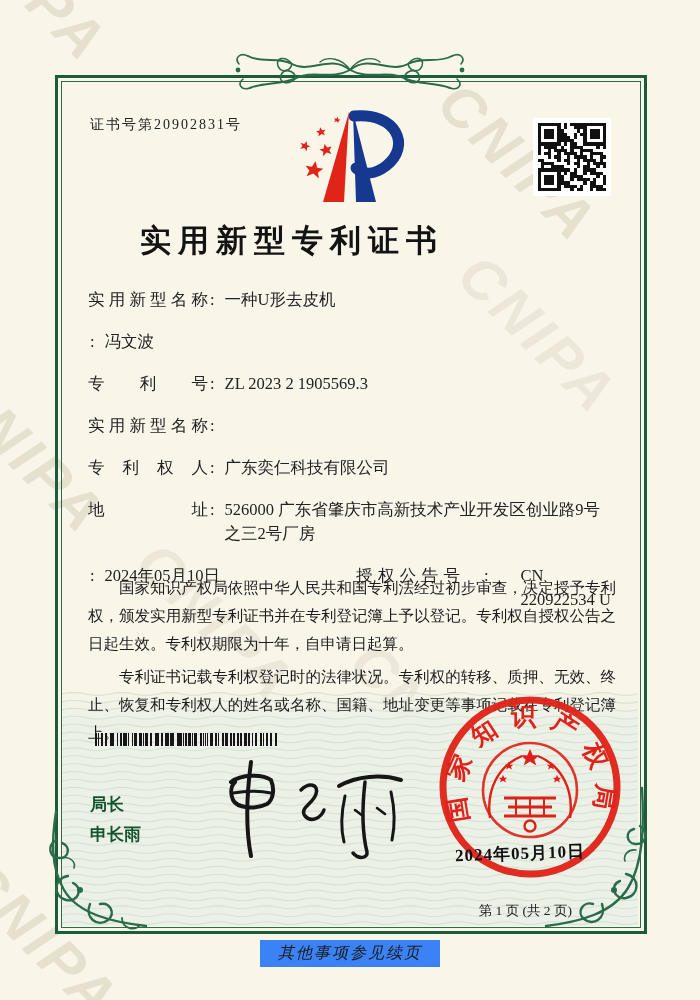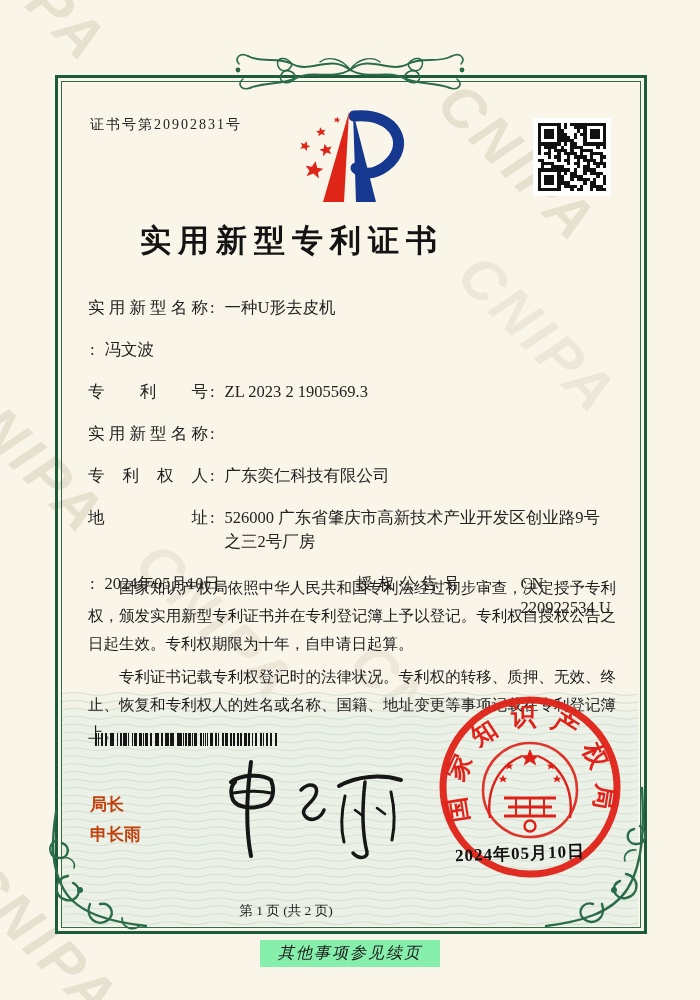--- a/index.html
+++ b/index.html
@@ -41,52 +41,52 @@
   .orn-bl{left:42px;top:810px;}
   .orn-br{left:540px;top:782px;transform:scaleX(-1);}
   
   .cert-no{position:absolute;left:90px;top:116px;font-size:14px;letter-spacing:2px;z-index:5;}
   .logo{position:absolute;left:292px;top:108px;z-index:5;}
   .qr{position:absolute;left:533px;top:118px;width:78px;height:78px;background:#fff;z-index:5;padding:5px;box-sizing:border-box;}
   .title{
     position:absolute;left:0;top:220px;width:584px;text-align:center;
     font-size:31px;font-weight:bold;letter-spacing:7px;color:#131313;z-index:5;
   }
-  .content{position:absolute;left:88px;top:296px;width:528px;z-index:5;}
+  .content{position:absolute;left:88px;top:288px;width:528px;z-index:5;}
   .row{display:flex;margin-bottom:18px;font-size:16.5px;line-height:24px;}
   .lab{width:120px;flex:none;text-align:justify;text-align-last:justify;}
   .colon{flex:none;margin:0 10px 0 2px;}
   .val{flex:1;}
   .g1{display:flex;width:268px;flex:none;}
   .g1 .val{flex:1;}
   .g2{display:flex;flex:1;gap:22px;}
   .g2 .lab{width:104px;}
   .paras{position:absolute;left:88px;top:574px;width:528px;z-index:5;
     font-size:15.5px;line-height:1.82;text-align:justify;color:#1c1c1c;}
   .paras p{margin:0 0 4px 0;text-indent:2em;}
   .barcode{
     position:absolute;left:95px;top:733px;width:182px;height:13px;z-index:5;
     background-image:
       repeating-linear-gradient(90deg,#161616 0 2px,transparent 2px 3px,#161616 3px 4px,transparent 4px 7px,#161616 7px 8px,transparent 8px 10px,#161616 10px 12px,transparent 12px 15px),
       repeating-linear-gradient(90deg,#161616 0 1px,transparent 1px 6px,#161616 6px 8px,transparent 8px 11px);
   }
   .officer{position:absolute;left:90px;top:790px;z-index:5;
-    font-family:"Liberation Sans","DejaVu Sans",sans-serif;font-size:17px;font-weight:bold;color:#c2410c;line-height:30px;}
+    font-family:"Liberation Sans","DejaVu Sans",sans-serif;font-size:17px;font-weight:bold;color:#14532d;line-height:30px;}
   .sig{position:absolute;left:205px;top:748px;z-index:6;}
   .seal{position:absolute;left:424px;top:686px;z-index:6;}
   .seal-date{
     position:absolute;left:455px;top:842px;z-index:7;
     font-size:17px;font-weight:bold;color:#101010;letter-spacing:1px;
     transform:rotate(-2deg);
     font-family:"Liberation Serif","DejaVu Serif",serif;
   }
-  .page-info{position:absolute;left:0;top:902px;width:572px;text-align:center;font-size:13.5px;color:#222;z-index:5;}
+  .page-info{position:absolute;left:0;top:902px;width:572px;text-align:right;font-size:13.5px;color:#222;z-index:5;}
   .footnote-wrap{position:absolute;left:0;top:940px;width:700px;text-align:center;z-index:5;}
   .footnote{
-    display:inline-block;background:#86efac;padding:3px 18px;
+    display:inline-block;background:#3b82f6;padding:3px 18px;
     font-style:italic;font-size:16px;color:#1c1c1c;letter-spacing:2px;
   }
 </style>
 </head>
 <body>
 
 <div class="page">
 
   <div class="wm" style="left:-70px;top:-52px;">CNIPA</div>
   <div class="wm" style="left:420px;top:128px;">CNIPA</div>

